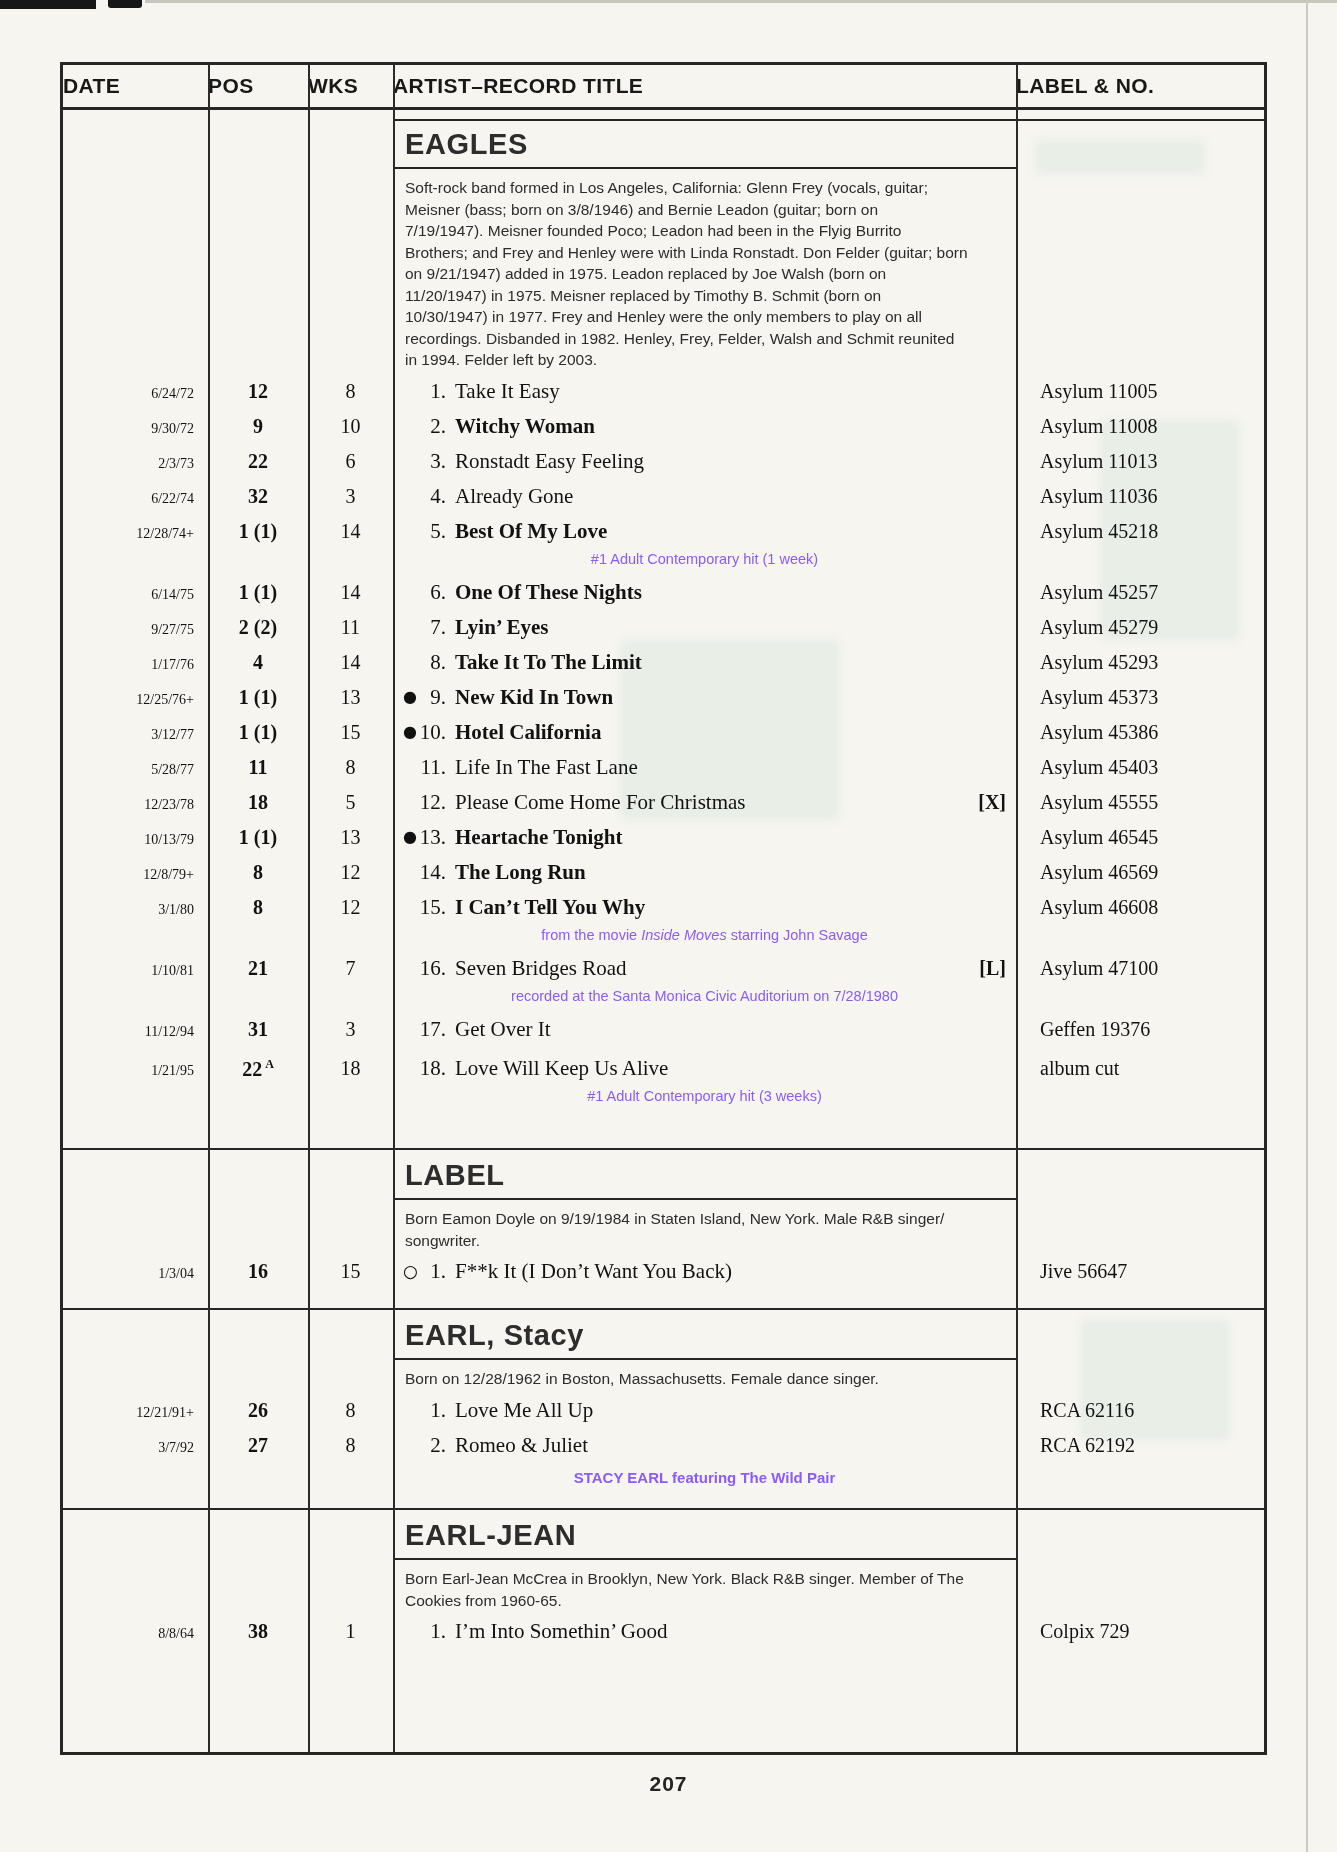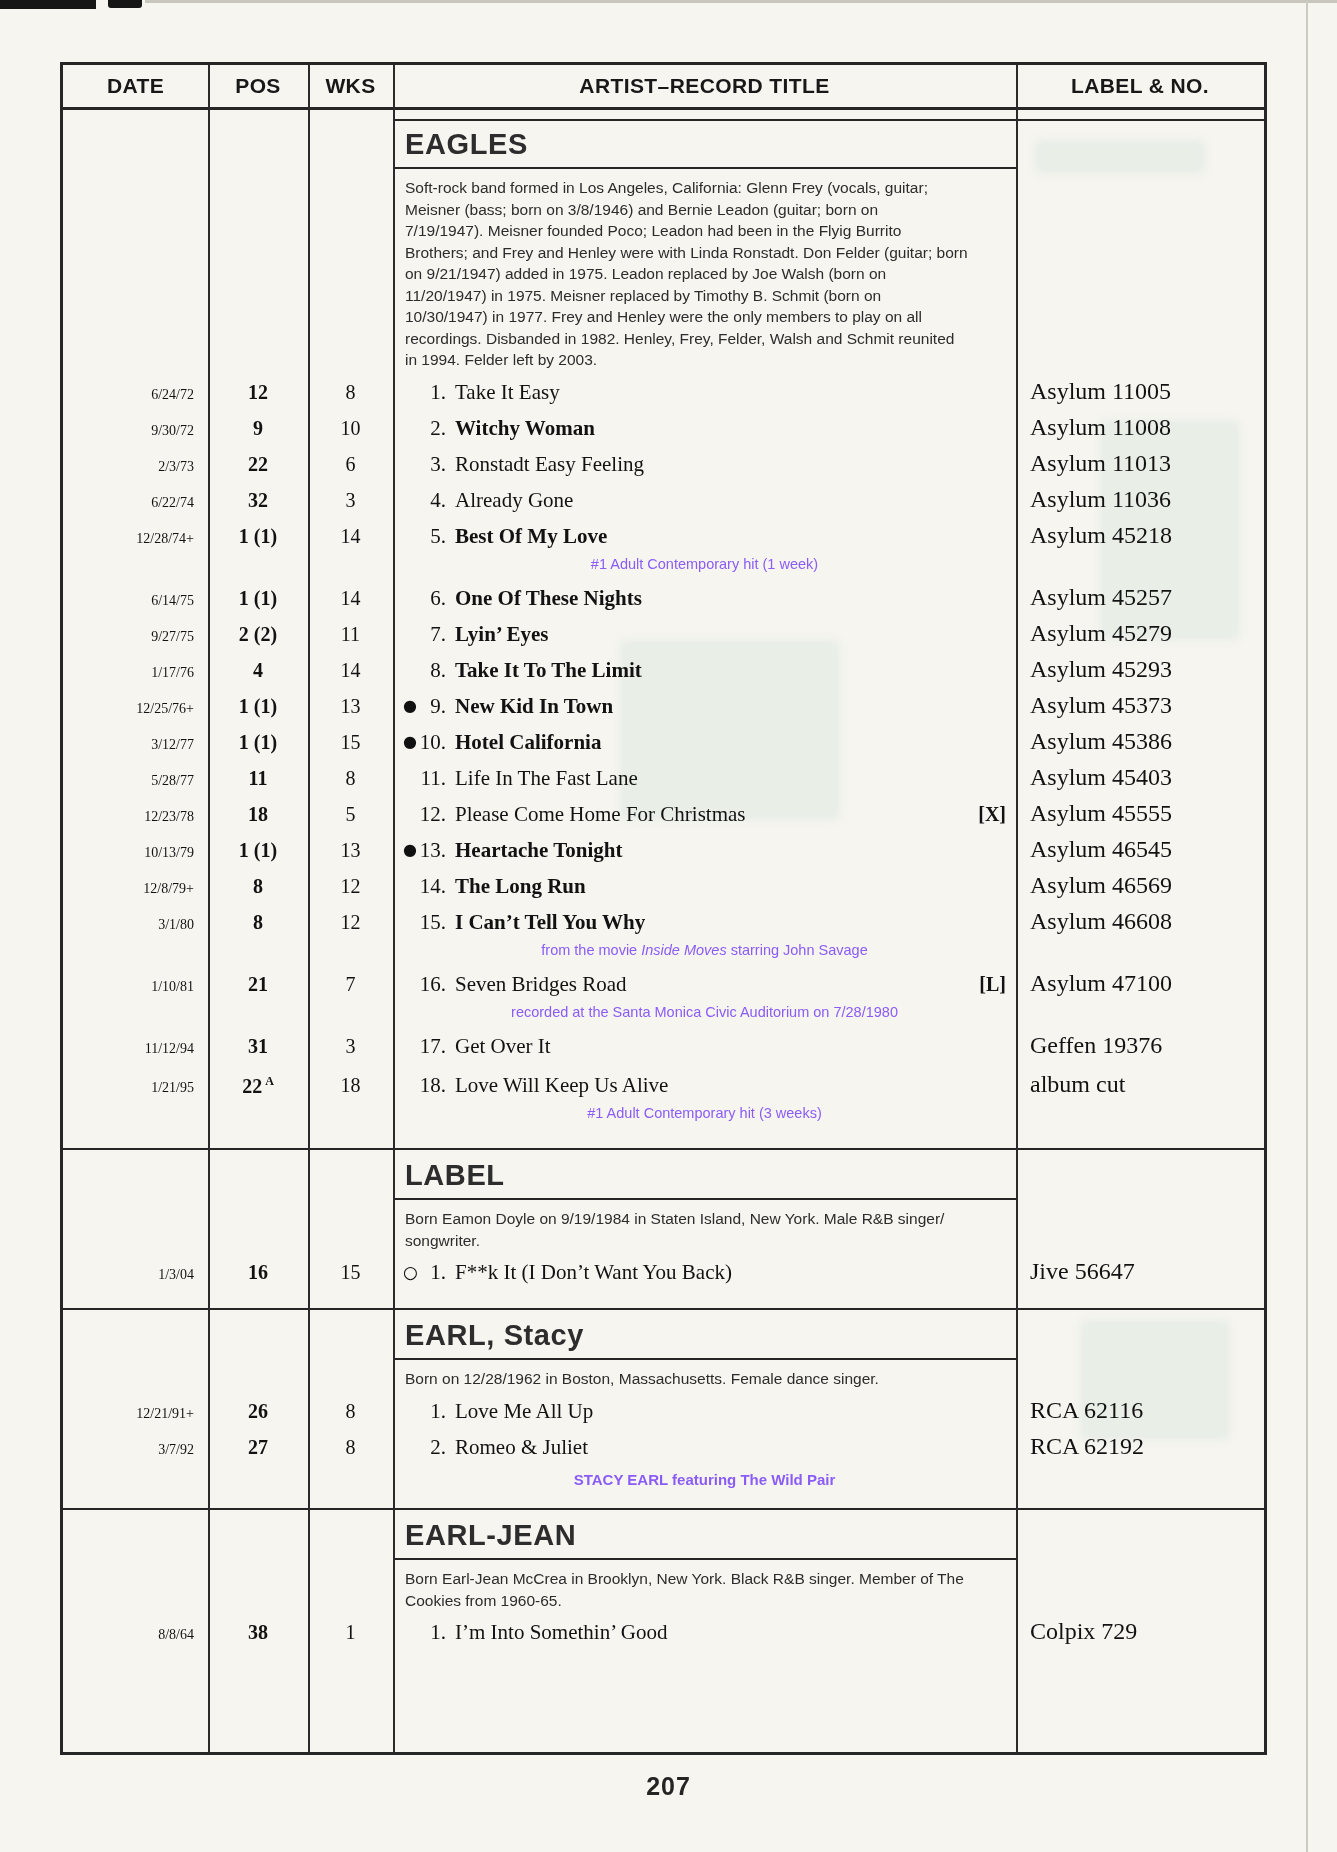--- a/index.html
+++ b/index.html
@@ -14,21 +14,21 @@
   .ghost{position:absolute;background:rgba(120,175,160,0.10);filter:blur(4px);border-radius:6px;}
 
   
   .table{position:absolute;left:60px;top:62px;width:1207px;height:1693px;
          border:3px solid #262626;box-sizing:border-box;}
   .vline{position:absolute;top:0;bottom:0;width:2px;background:#2b2b2b;}
   .vl-1{left:145px}.vl-2{left:245px}.vl-3{left:330px}.vl-4{left:953px}
 
   .header-row{display:flex;height:42px;border-bottom:3px solid #262626;align-items:center;
               font-weight:bold;font-size:21px;letter-spacing:0.4px;color:#181818;}
-  .header-row .hc{text-align:center;box-sizing:border-box;}
+  .header-row .hc{text-align:left;box-sizing:border-box;}
   .h-date{width:145px}.h-pos{width:100px}.h-wks{width:85px}.h-artist{width:623px}.h-label{flex:1}
 
   .body{position:absolute;left:0;right:0;top:45px;bottom:0;}
   .section{position:relative;box-sizing:border-box;border-top:2px solid #262626;}
   .section.first{border-top:none;margin-top:9px;}
   .section.first .topline{position:absolute;top:0;left:330px;right:0;height:2px;background:#262626;}
   .sec-0{height:1029px}.sec-1{height:160px}.sec-2{height:200px}.sec-3{height:250px}
 
   .artist-header{margin-left:330px;width:623px;box-sizing:border-box;
                  border-bottom:2px solid #262626;padding:9px 1px 6px 12px;}
@@ -44,29 +44,29 @@
   .pos-sup{font-size:12px;font-weight:bold;margin-left:3px;}
   .cell.wks{width:85px;text-align:center;font-size:20px;}
   .artist-area{width:623px;position:relative;display:flex;align-items:baseline;padding-left:20px;}
   .symbol{position:absolute;left:10px;top:1px;font-size:16px;line-height:20px;
           font-family:"DejaVu Sans",sans-serif;color:#111;}
   .symbol.circle{font-size:17px;}
   .num{width:33px;text-align:right;margin-right:9px;flex:none;}
   .title{white-space:nowrap;}
   .title.bold{font-weight:bold;}
   .marker{position:absolute;right:10px;font-weight:bold;font-size:20px;}
-  .cell.label{flex:1;padding-left:14px;font-size:24px;white-space:nowrap;text-align:left;}
+  .cell.label{flex:1;padding-left:24px;font-size:20px;white-space:nowrap;text-align:left;}
 
   .note{margin:-4px 0 13px 330px;width:623px;text-align:center;
         font-family:"Liberation Sans",sans-serif;font-size:14.5px;line-height:17px;color:#8b5cf6;}
   .note.note-bold{font-weight:bold;font-size:15px;margin-top:9px;}
   .note-italic{font-style:italic;}
 
   .page-number{position:absolute;left:0;width:1337px;top:1772px;text-align:center;
-               font-size:25px;font-weight:bold;letter-spacing:1px;color:#242424;}
+               font-size:21px;font-weight:bold;letter-spacing:1px;color:#242424;}
 </style>
 </head>
 <body>
 
 <div class="page">
 
   <div class="artifact a1"></div>
   <div class="artifact a2"></div>
   <div class="artifact a3"></div>
   <div class="page-edge"></div>

